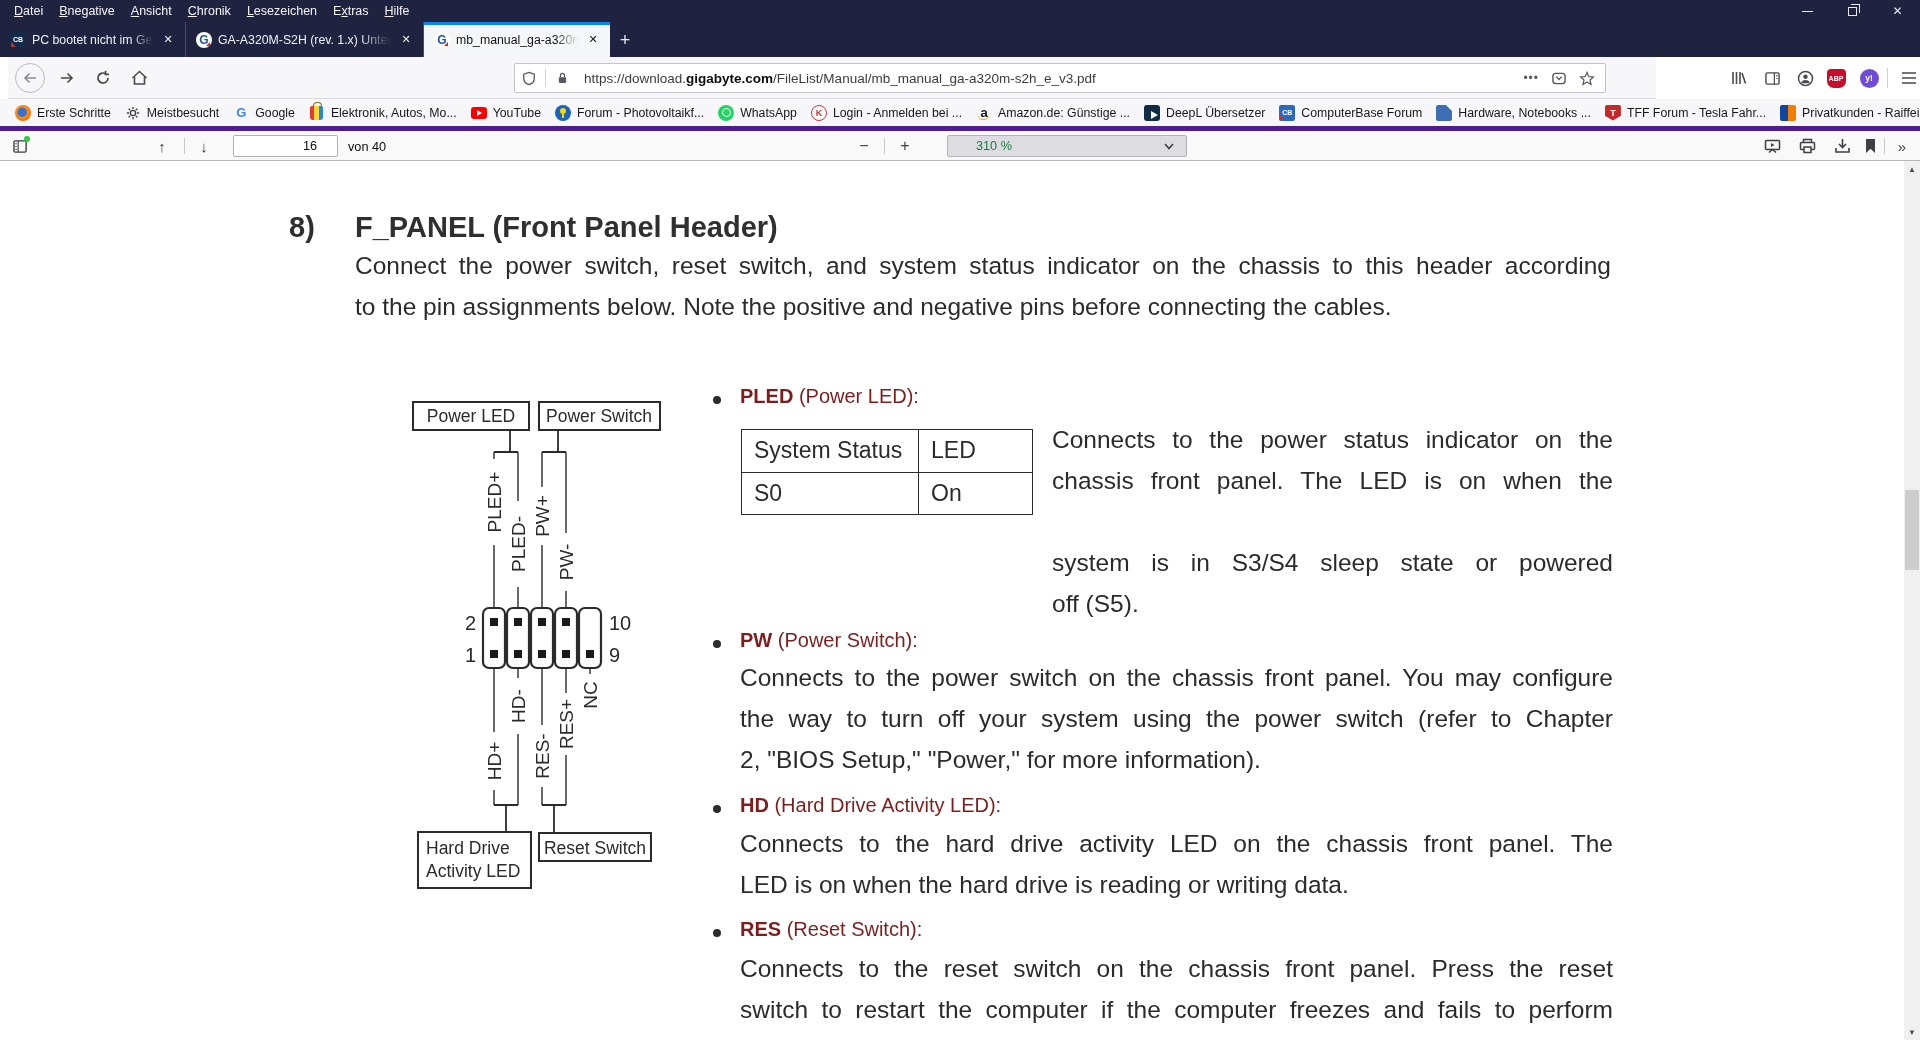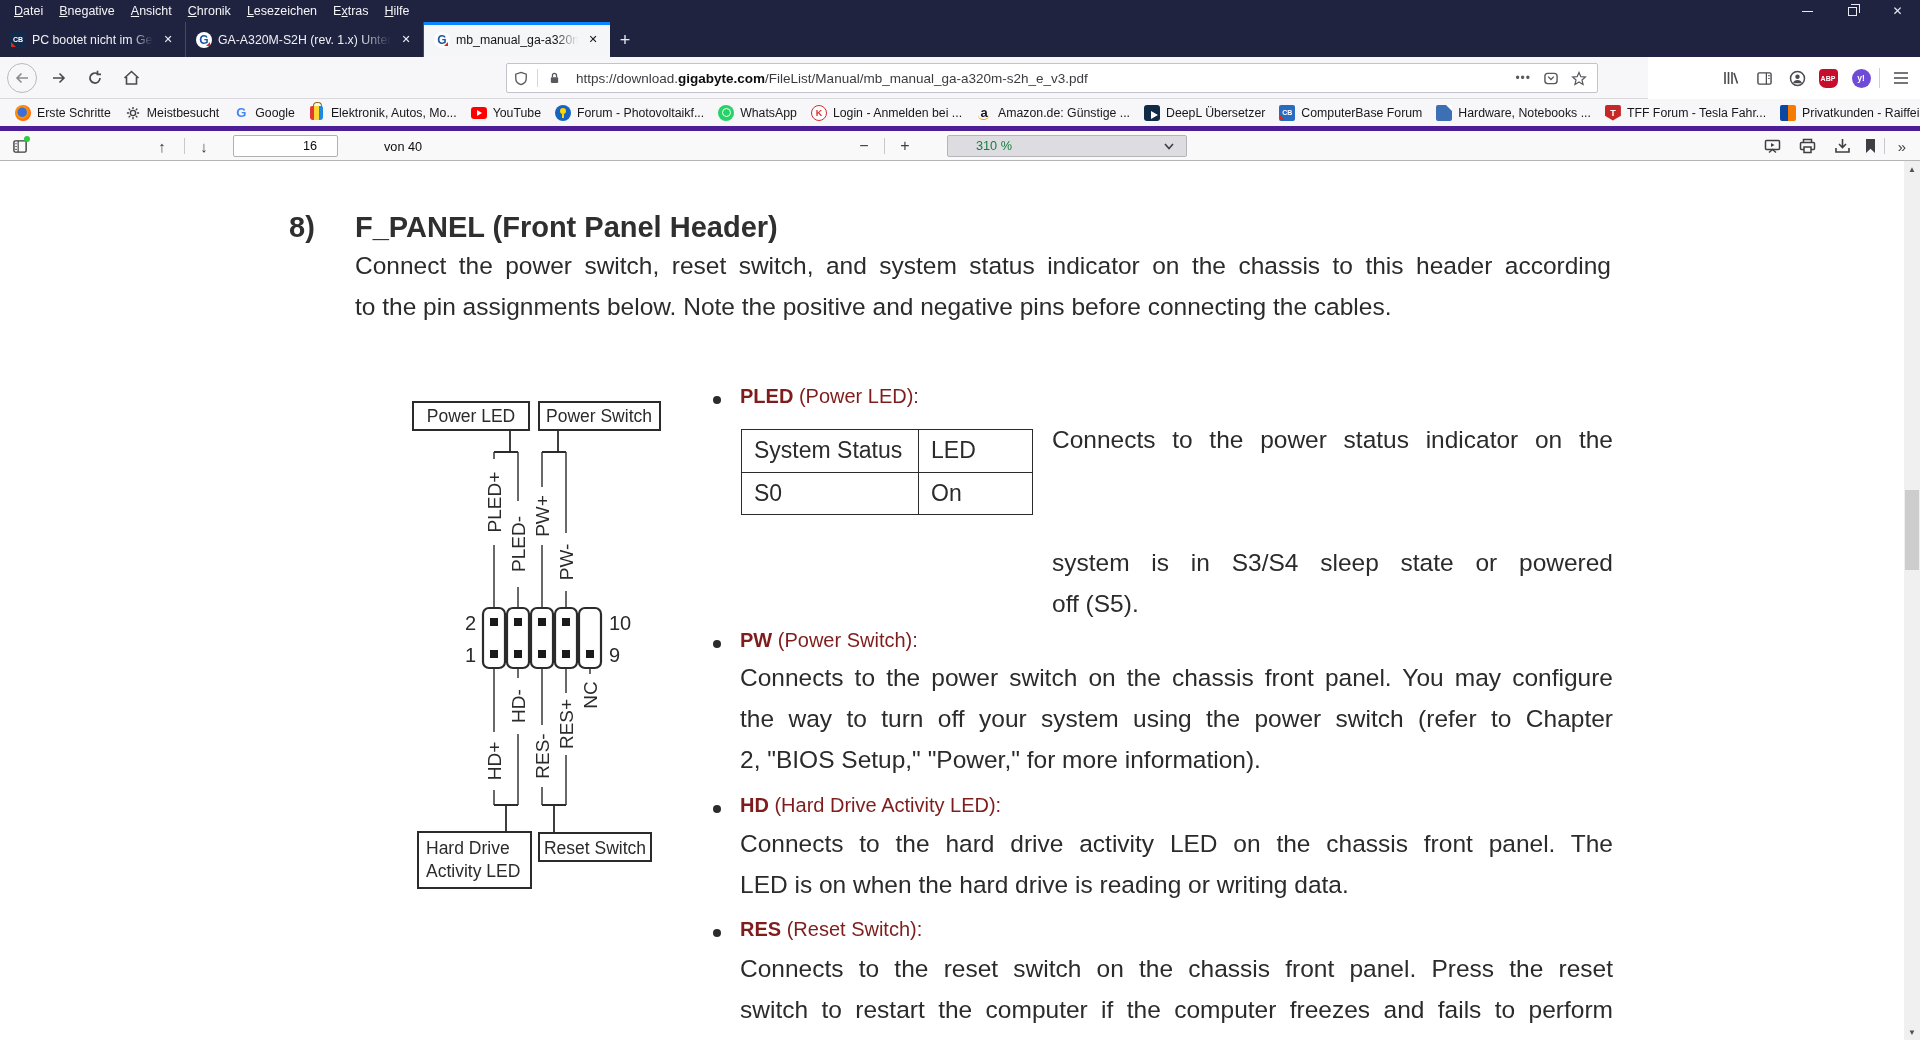--- a/index.html
+++ b/index.html
@@ -30,21 +30,21 @@
      -webkit-mask-image:linear-gradient(90deg,#000 82%,transparent); mask-image:linear-gradient(90deg,#000 82%,transparent); }
   .tab-close { width:18px; height:18px; display:flex; align-items:center; justify-content:center; font-size:11px; flex:none; }
   .favicon { width:16px; height:16px; flex:none; display:flex; align-items:center; justify-content:center; }
   .fav-cb { background:#12294a; color:#fff; font-size:7px; font-weight:bold; border-radius:2px; position:relative; }
   .fav-cb i { font-style:normal; } .fav-cb::after{ content:""; position:absolute; left:1px; bottom:1px; width:0; height:0; border-left:5px solid #d42b1e; border-top:5px solid transparent; }
   .fav-gb { background:#fff; border-radius:50%; color:#1a57a5; font-size:12px; font-weight:bold; position:relative; }
   .fav-gb::after { content:""; position:absolute; right:2px; bottom:2px; width:0; height:0; border-right:4px solid #e2231a; border-top:4px solid transparent; }
   #new-tab-btn { color:#e9e9ef; font-size:18px; font-weight:300; width:30px; height:30px; display:flex; align-items:center; justify-content:center; margin-bottom:2px; }
 
   
-  #navbar { position:absolute; left:0; top:57px; width:1648px; height:42px; background:#f7f7f9; border-bottom:1px solid #d9d9de; }
+  #navbar { position:absolute; left:8px; top:57px; width:1648px; height:42px; background:#f7f7f9; border-bottom:1px solid #d9d9de; }
   .nav-icon { position:absolute; top:6px; width:30px; height:30px; display:flex; align-items:center; justify-content:center; color:#4a4a4f; }
   svg { display:block; }
   #urlbar { position:absolute; left:506px; top:6px; width:1092px; height:30px; background:#fff; border:1px solid #c3c3cc; border-radius:2px; display:flex; align-items:center; }
   .urlbar-icon { width:28px; height:28px; display:flex; align-items:center; justify-content:center; color:#58585e; flex:none; }
   .url-divider { width:1px; height:18px; background:#d6d6db; margin:0 2px; flex:none; }
   #url-text { font-size:13.5px; color:#3b3b40; margin-left:8px; white-space:nowrap; overflow:hidden; flex:1; }
   #url-text .domain { color:#0c0c0d; font-weight:600; }
   #page-actions { color:#58585e; font-size:12px; letter-spacing:1px; padding:0 6px; flex:none; }
 
   
@@ -74,21 +74,21 @@
   .ic-nb { background:#3d6fb4; position:relative; }
   .ic-nb::before { content:""; position:absolute; right:0; top:0; border-top:6px solid #fff; border-left:6px solid transparent; }
   .ic-tff { background:#c62828; color:#fff; font-size:9px; clip-path:polygon(0 0,100% 0,100% 70%,50% 100%,0 70%); }
   .ic-vr { background:linear-gradient(90deg,#0d47a1 0 50%,#f57c00 50%); }
 
   
   #pdftoolbar { position:absolute; left:0; top:131px; width:1920px; height:30px; background:#f9f9fa; border-bottom:1px solid #b5b5b8; color:#3f3f43; }
   .pt-icon { position:absolute; top:4px; width:24px; height:22px; display:flex; align-items:center; justify-content:center; }
   .pt-divider { position:absolute; top:7px; width:1px; height:16px; background:#c9c9cc; }
   #page-input { position:absolute; left:233px; top:4px; width:105px; height:22px; border:1px solid #b1b1b3; border-radius:2px; background:#fff; font-size:12.7px; text-align:right; padding-right:20px; color:#0c0c0d; }
-  #page-count { position:absolute; left:348px; top:9px; font-size:12.7px; color:#0c0c0d;margin-left:36px; }
+  #page-count { position:absolute; left:348px; top:9px; font-size:12.7px; color:#0c0c0d; }
   .arrow-glyph { font-size:15px; }
   #zoom-select { position:absolute; left:947px; top:4px; width:240px; height:22px; background:#dcdce1; border:1px solid #b5b5b9; border-radius:2px; display:flex; align-items:center; font-size:12.7px; color:#15803d; padding-left:28px; }
   #zoom-caret { position:absolute; right:12px; top:7px; }
   #sidebar-green-dot { position:absolute; right:2px; top:1px; width:6px; height:6px; border-radius:50%; background:#2fcc3f; }
 
   
   #pdfpage { position:absolute; left:0; top:161px; width:1904px; height:879px; background:#fff; overflow:hidden; color:#2b2b2b; }
   .pdf-line { position:absolute; font-size:24.5px; line-height:41px; white-space:nowrap; }
   .jline { white-space:normal; text-align:justify; text-align-last:justify; height:41px; overflow:hidden; }
   .lline { white-space:normal; text-align:left; height:41px; }
@@ -468,20 +468,21 @@
           <td>LED</td>
         </tr>
     <tr>
           <td>S0</td>
           <td>On</td>
         </tr>
   </tbody>
     </table>
 
   <div class="pdf-line jline" style="left:1052px;top:258px;width:561px">Connects to the power status indicator on the</div>
+  <div class="pdf-line jline" style="left:1052px;top:299px;width:561px">chassis front panel. The LED is on when the</div>
   <div class="pdf-line jline" style="left:1052px;top:381px;width:561px">system is in S3/S4 sleep state or powered</div>
   <div class="pdf-line lline" style="left:1052px;top:422px;width:561px">off (S5).</div>
 
   <span class="bullet-dot" style="top:479px"></span>
   <div class="blabel" style="top:468px"><b>PW</b><span> (Power Switch):</span></div>
   <div class="pdf-line jline" style="left:740px;top:496px;width:873px">Connects to the power switch on the chassis front panel. You may configure</div>
   <div class="pdf-line jline" style="left:740px;top:537px;width:873px">the way to turn off your system using the power switch (refer to Chapter</div>
   <div class="pdf-line lline" style="left:740px;top:578px;width:873px">2, "BIOS Setup," "Power," for more information).</div>
 
   <span class="bullet-dot" style="top:644px"></span>

